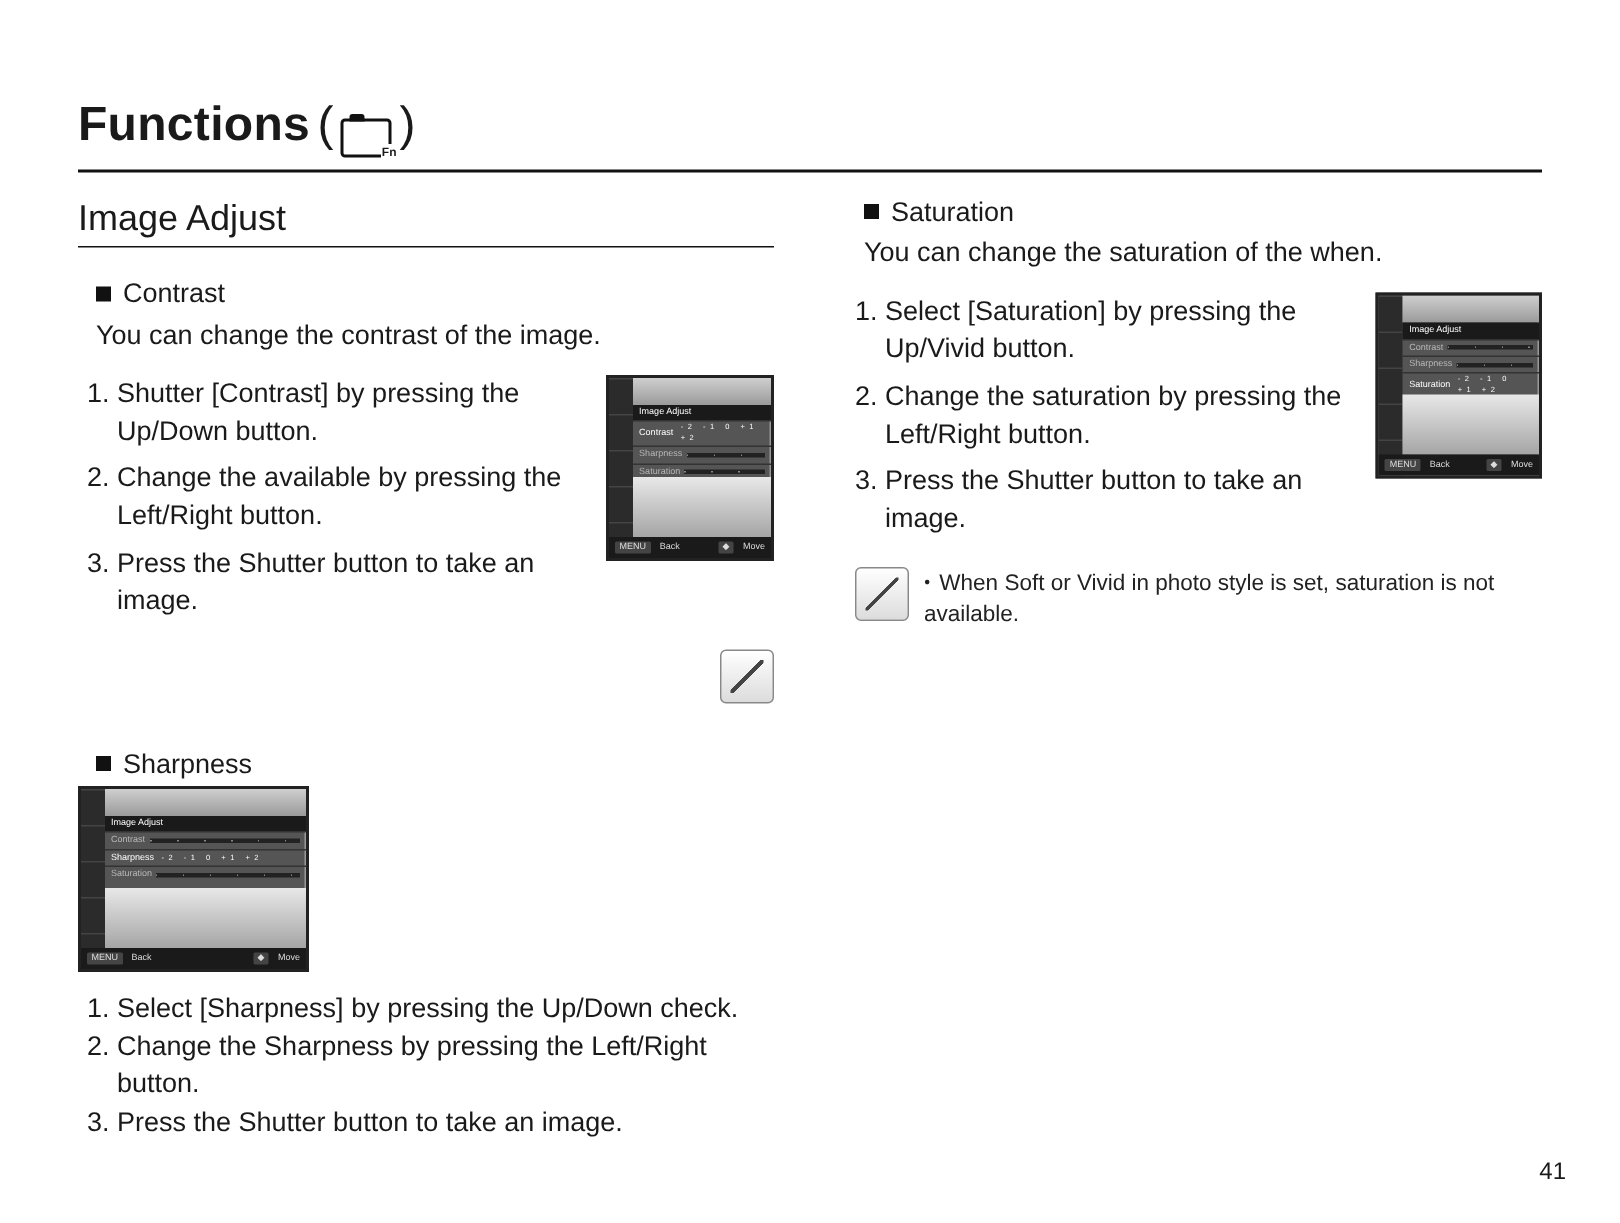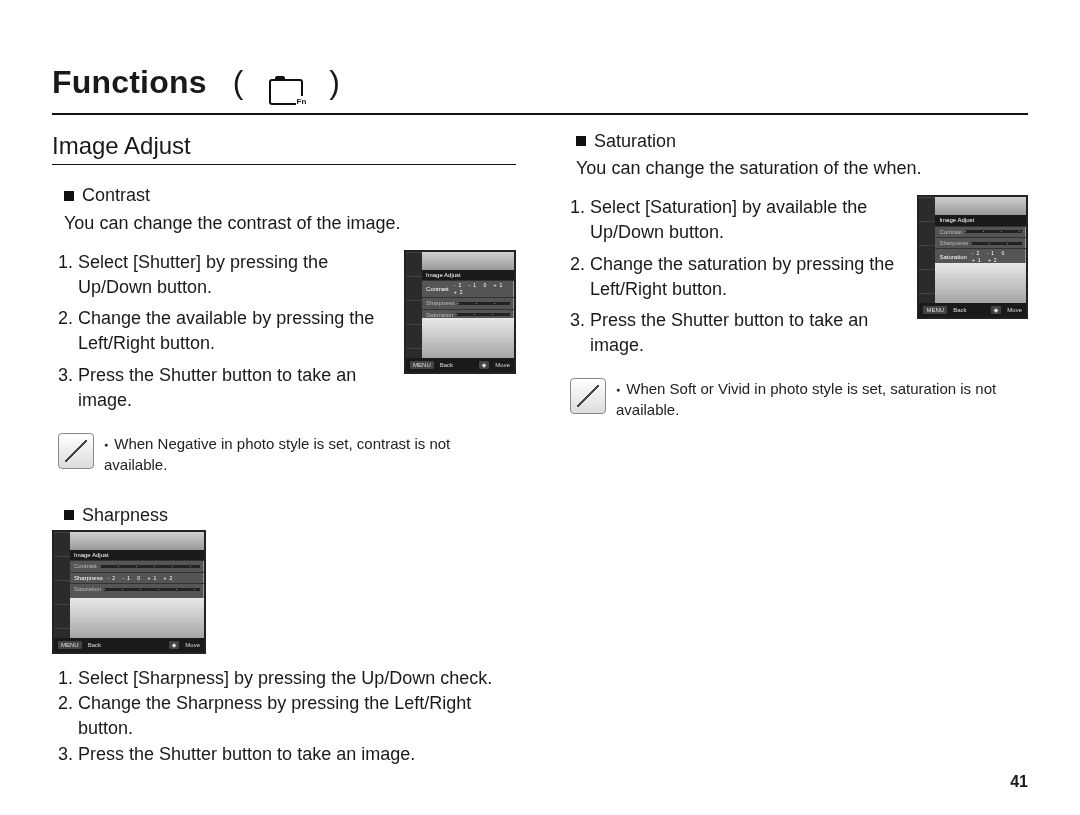--- a/index.html
+++ b/index.html
@@ -18,21 +18,21 @@
     width: 1080px;
     height: 815px;
     padding: 60px 52px 0 52px;
     box-sizing: border-box;
   }
 
   
   .page-h1 {
     display: flex;
     align-items: flex-end;
-    gap: 26px;
+    gap: 5px;
     margin: 0 0 8px 0;
   }
   .page-h1 .t {
     font-size: 32px;
     font-weight: 600;
     letter-spacing: .2px;
   }
   .page-h1 .paren { font-size: 32px; font-weight: 500; }
   .cam-icon {
     width: 30px; height: 22px;
@@ -147,22 +147,22 @@
   .note .pencil::after{
     content:""; position:absolute; inset:6px;
     background:
       linear-gradient(135deg, transparent 46%, #444 46% 54%, transparent 54%);
   }
   .note .bul::before{
     content:"\25CF"; font-size:7px; margin-right:6px; vertical-align:middle;
   }
 
   .pgnum{
-    position:absolute; right:52px; bottom:22px;
-    font-weight:700; font-size:16px;
+    position:absolute; right:36px; bottom:22px;
+    font-weight:400; font-size:16px;
   }
 </style>
 </head>
 <body>
 
 <div class="page">
 
   <div class="page-h1">
     <span class="t">Functions</span>
     <span class="paren">(</span>
@@ -178,21 +178,21 @@
       <h2 class="sec-h2">Image Adjust</h2>
       <hr class="rule-h2">
 
       <div class="sub">
         <div class="sub-h">Contrast</div>
         <p class="lead">You can change the contrast of the image.</p>
 
         <div class="row">
           <div class="txt">
             <ol>
-              <li>Select [Shutter] by pressing the Up/Down button.</li>
+              <li>Shutter [Contrast] by pressing the Up/Down button.</li>
               <li>Change the available by pressing the Left/Right button.</li>
               <li>Press the Shutter button to take an image.</li>
             </ol>
           </div>
 
           <div class="lcd">
             <div class="side">
                 <span></span>
                 <span></span>
                 <span></span>
@@ -220,21 +220,20 @@
               <span class="btn">MENU</span>
                 <span>Back</span>
               <span style="margin-left:auto" class="btn">◆</span>
                 <span>Move</span>
             </div>
           </div>
         </div>
 
         <div class="note">
           <div class="pencil"></div>
-          <div class="bul">When Negative in photo style is set, contrast is not available.</div>
         </div>
       </div>
 
       <div class="sub">
         <div class="sub-h">Sharpness</div>
 
         <div class="row">
           <div class="lcd">
             <div class="side">
                 <span></span>
@@ -280,21 +279,21 @@
 
     <div class="col">
 
       <div class="sub" style="margin-top:4px">
         <div class="sub-h">Saturation</div>
         <p class="lead">You can change the saturation of the when.</p>
 
         <div class="row">
           <div class="txt">
             <ol>
-              <li>Select [Saturation] by available the Up/Down button.</li>
+              <li>Select [Saturation] by pressing the Up/Vivid button.</li>
               <li>Change the saturation by pressing the Left/Right button.</li>
               <li>Press the Shutter button to take an image.</li>
             </ol>
           </div>
           <div class="lcd">
             <div class="side">
                 <span></span>
                 <span></span>
                 <span></span>
                 <span></span>

